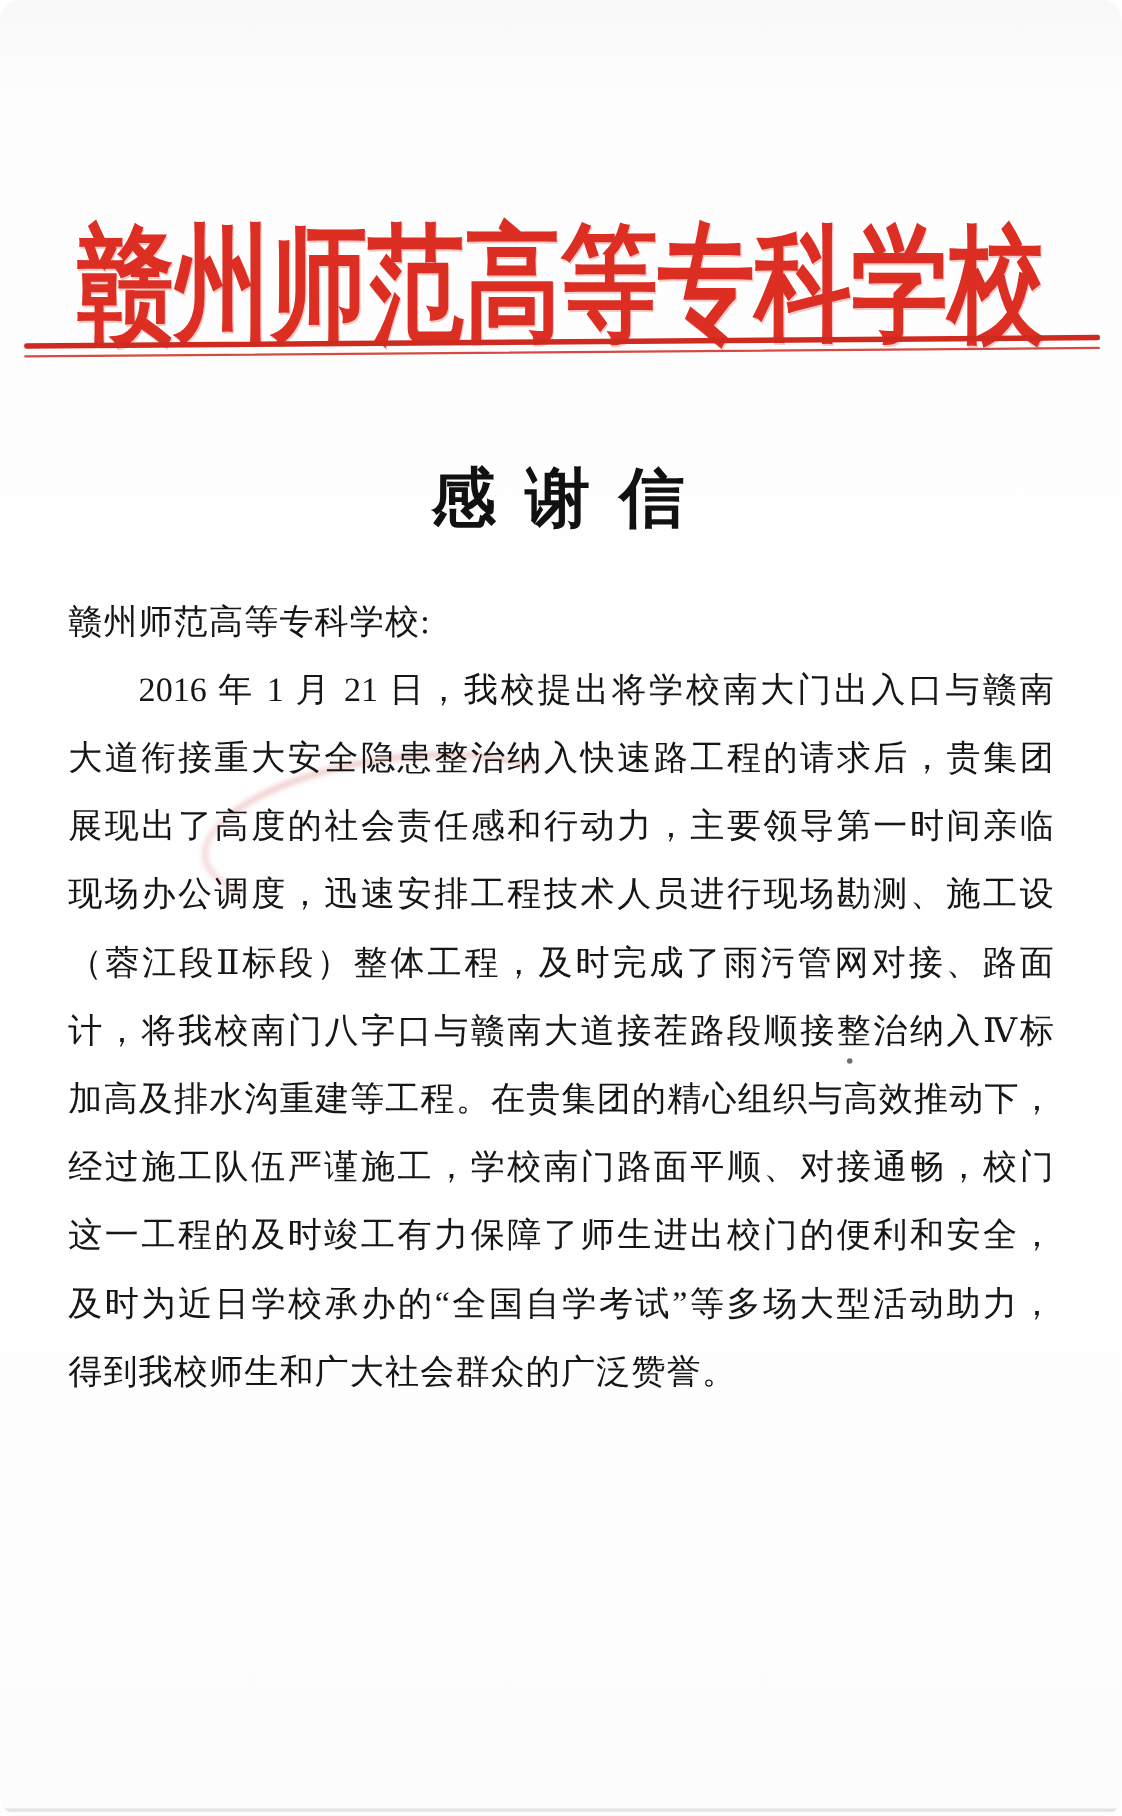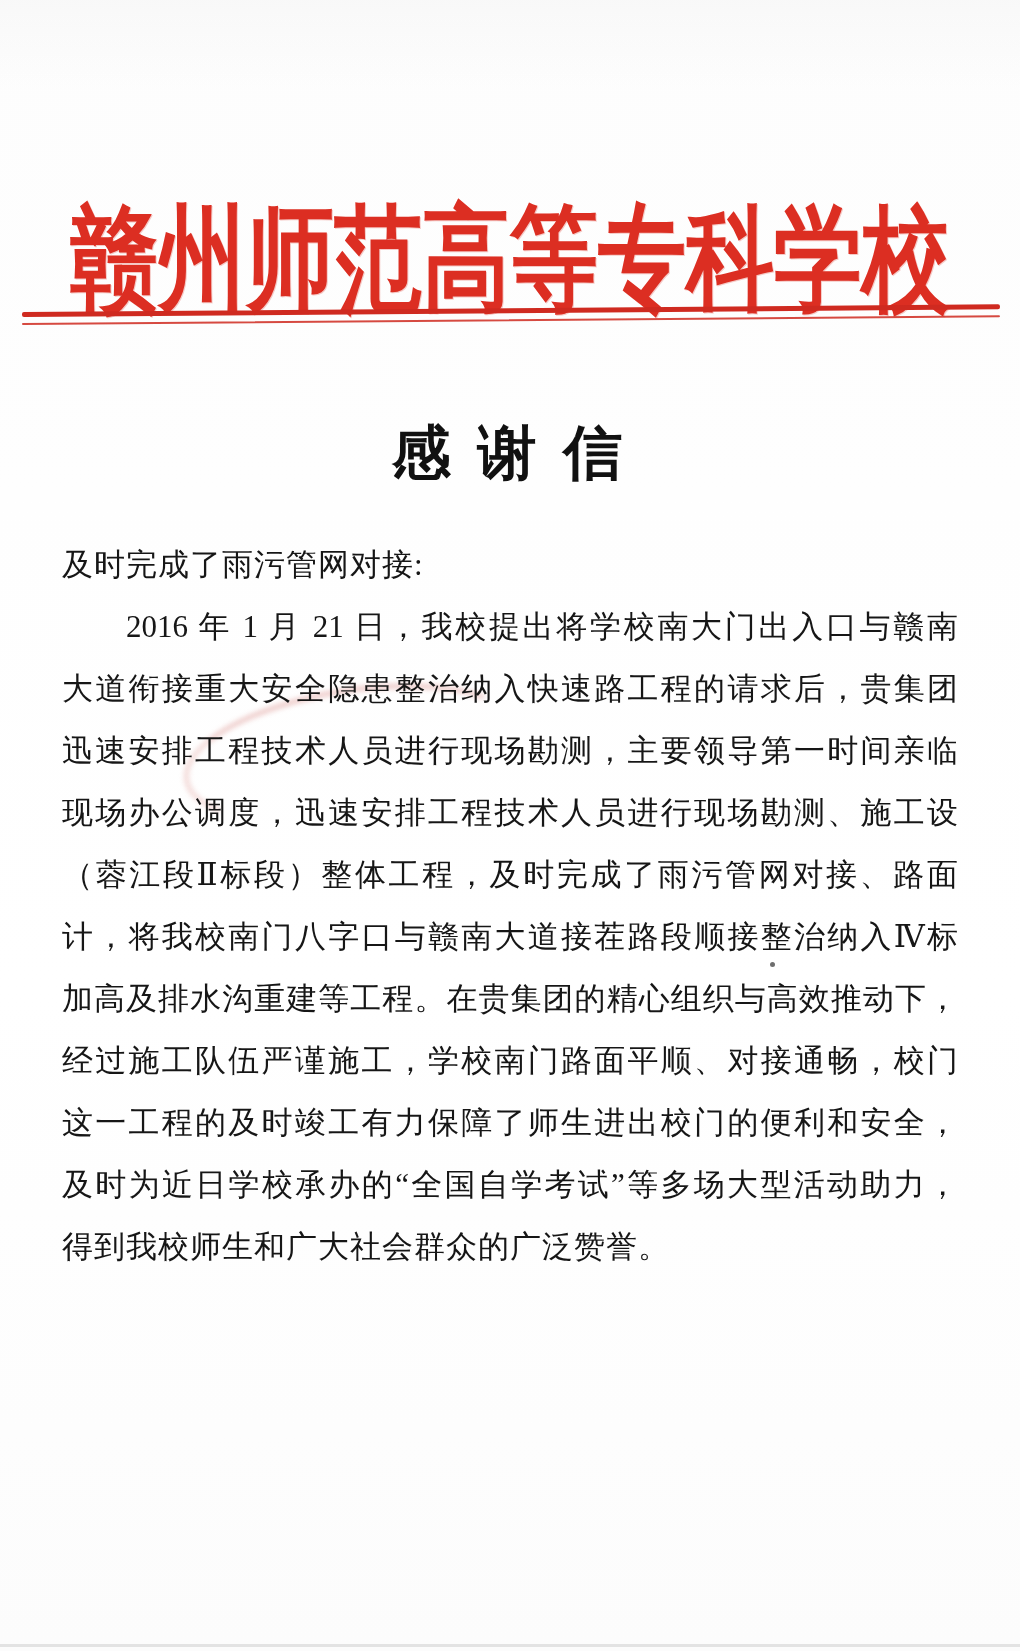--- a/index.html
+++ b/index.html
@@ -8,20 +8,21 @@
     background: #ffffff;
     font-family: "Liberation Serif", "DejaVu Serif", serif;
   }
   .page {
     position: relative;
     width: 1020px;
     height: 1651px;
     margin: 0 auto;
     background: linear-gradient(180deg, #fdfdfd 0%, #ffffff 60%, #fcfcfc 100%);
     overflow: hidden;
+    border-radius: 19px;
   }
   
   .school-name {
     position: absolute;
     top: 182px;
     left: 0;
     width: 100%;
     text-align: center;
     font-size: 88px;
     font-weight: bold;
@@ -143,24 +144,24 @@
     <div class="school-name">赣州师范高等专科学校</div>
     <div class="rule rule-thick"></div>
     <div class="rule rule-thin"></div>
   </header>
 
   <h1 class="letter-title">感 谢 信</h1>
 
   <div class="stamp-bleed"></div>
 
   <main class="letter-body">
-    <p class="salutation">及时完成了雨污管网对接:</p>
+    <p class="salutation">赣州师范高等专科学校:</p>
     <p class="line indent">2016 年 1 月 21 日，我校提出将学校南大门出入口与赣南</p>
     <p class="line">大道衔接重大安全隐患整治纳入快速路工程的请求后，贵集团</p>
-    <p class="line">迅速安排工程技术人员进行现场勘测，主要领导第一时间亲临</p>
+    <p class="line">展现出了高度的社会责任感和行动力，主要领导第一时间亲临</p>
     <p class="line">现场办公调度，迅速安排工程技术人员进行现场勘测、施工设</p>
     <p class="line">（蓉江段Ⅱ标段）整体工程，及时完成了雨污管网对接、路面</p>
     <p class="line">计，将我校南门八字口与赣南大道接茬路段顺接整治纳入Ⅳ标</p>
     <p class="line">加高及排水沟重建等工程。在贵集团的精心组织与高效推动下，</p>
     <p class="line">经过施工队伍严谨施工，学校南门路面平顺、对接通畅，校门</p>
     <p class="line">这一工程的及时竣工有力保障了师生进出校门的便利和安全，</p>
     <p class="line">及时为近日学校承办的“全国自学考试”等多场大型活动助力，</p>
     <p class="line last">得到我校师生和广大社会群众的广泛赞誉。</p>
   </main>
 

